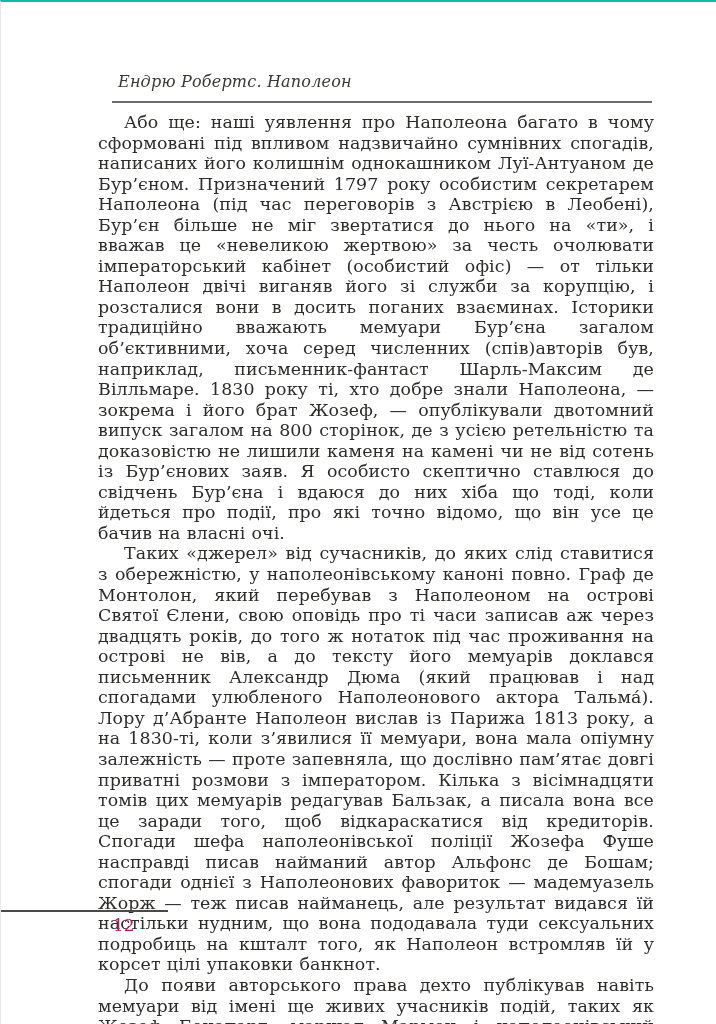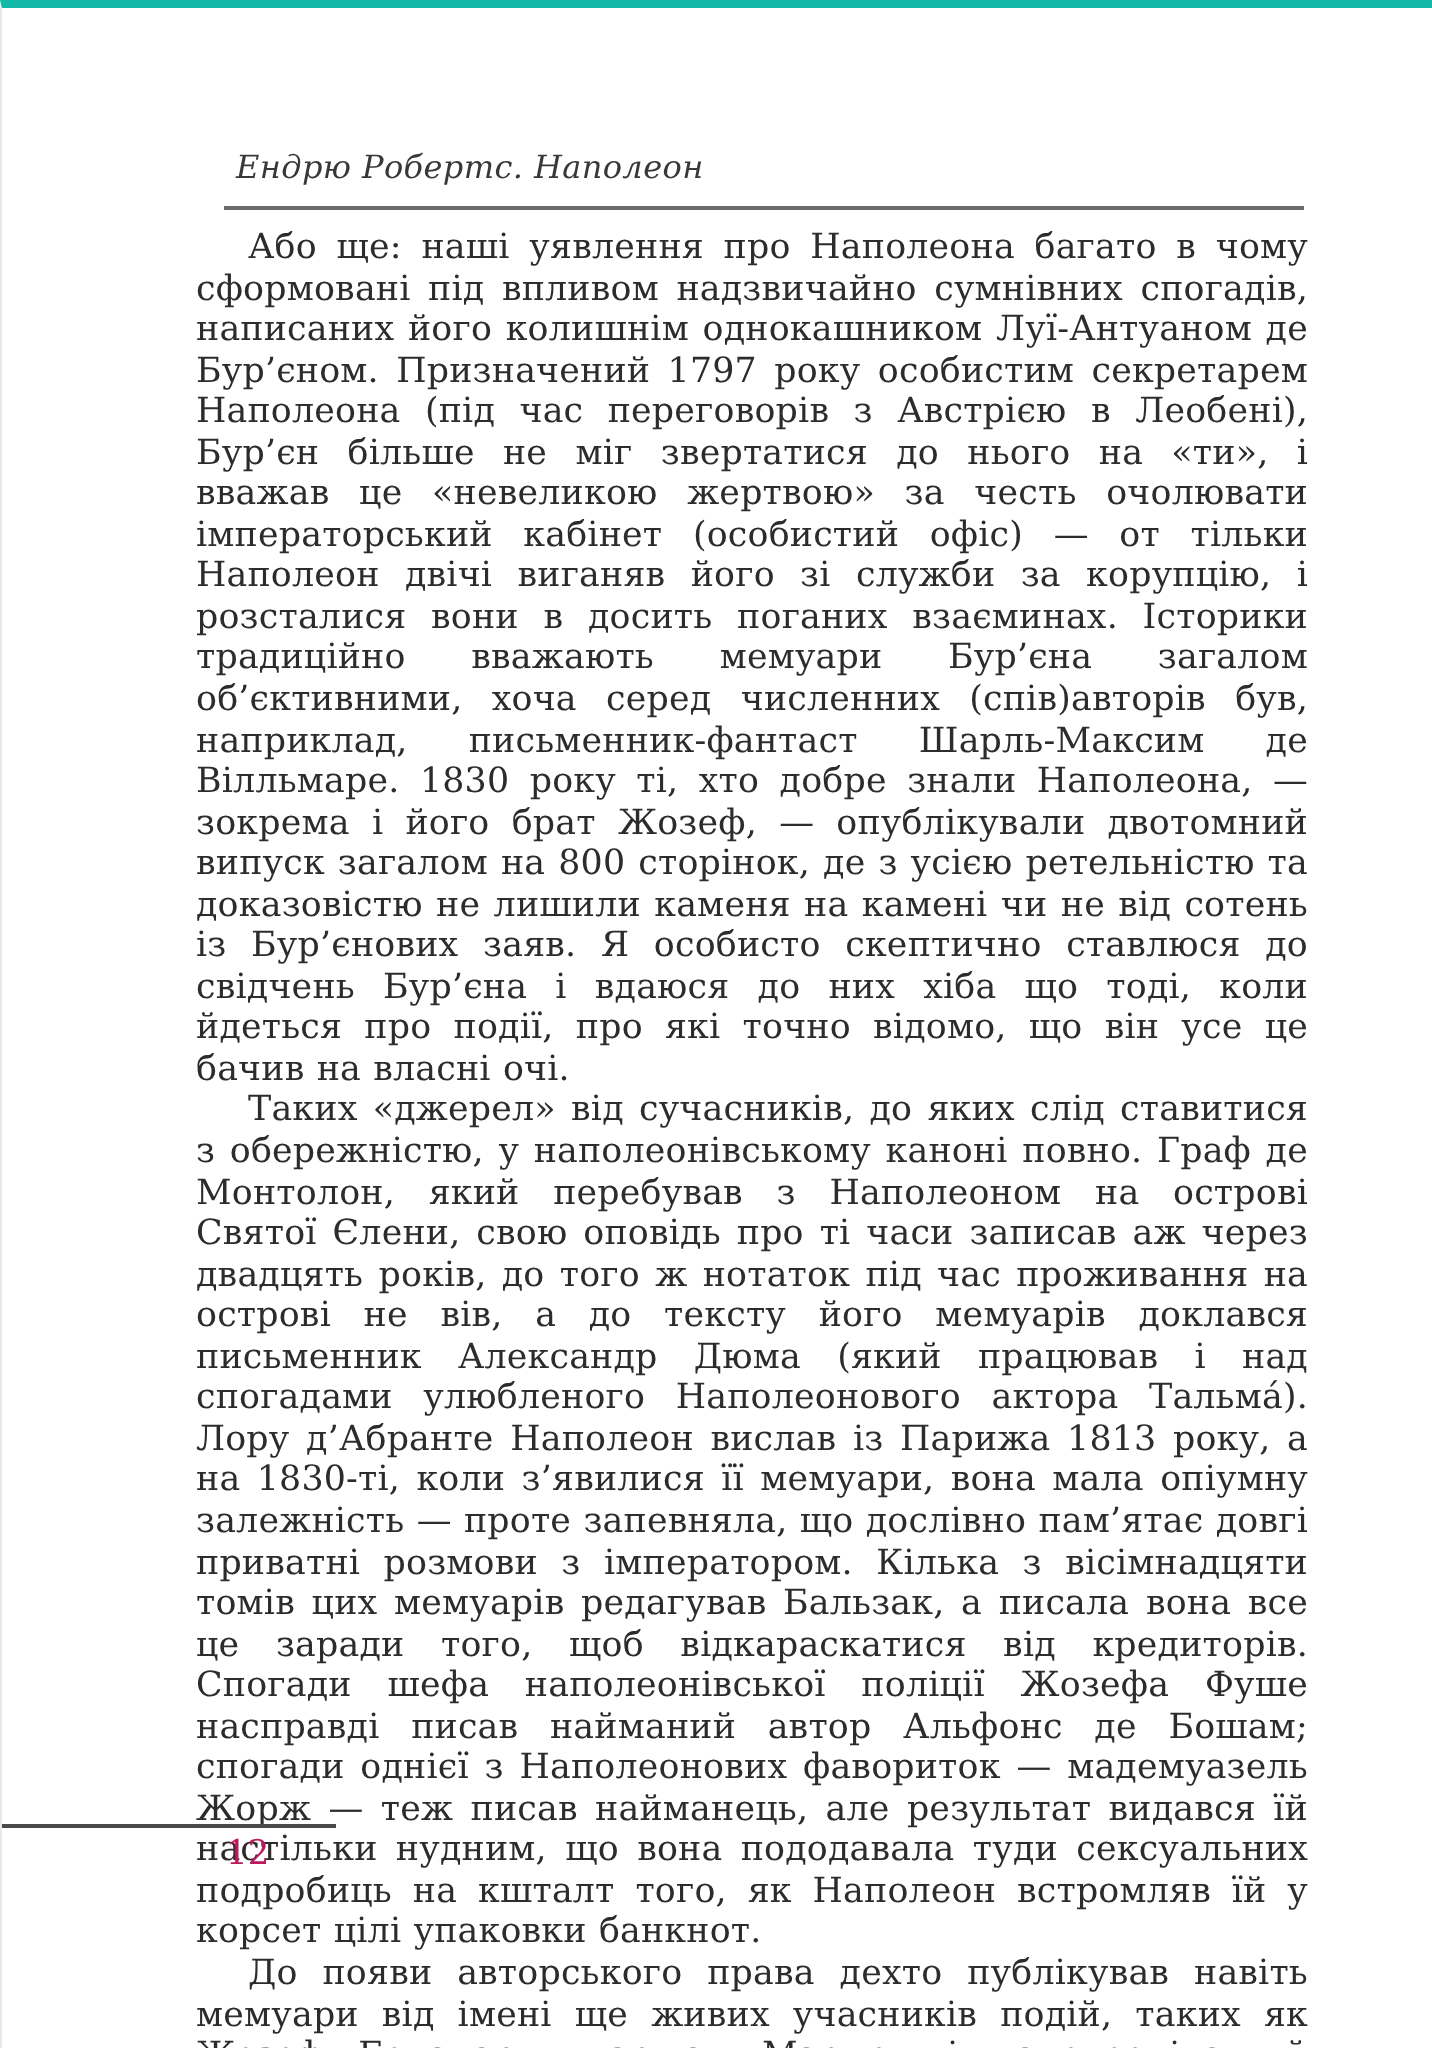--- a/index.html
+++ b/index.html
@@ -8,21 +8,21 @@
     background: #ffffff;
   }
   .page {
     position: relative;
     width: 716px;
     height: 1024px;
     background: #ffffff;
     overflow: hidden;
     box-sizing: border-box;
     border-left: 1px solid #e8e8e6;
-    border-top: 4px solid #14b8a6;
+    border-top: 2px solid #14b8a6;
     font-family: "DejaVu Serif", "Liberation Serif", serif;
     color: #2e2c2b;
   }
   .running-header {
     position: absolute;
     left: 117px;
     top: 70px;
     font-style: italic;
     font-size: 16px;
     letter-spacing: 0.2px;

